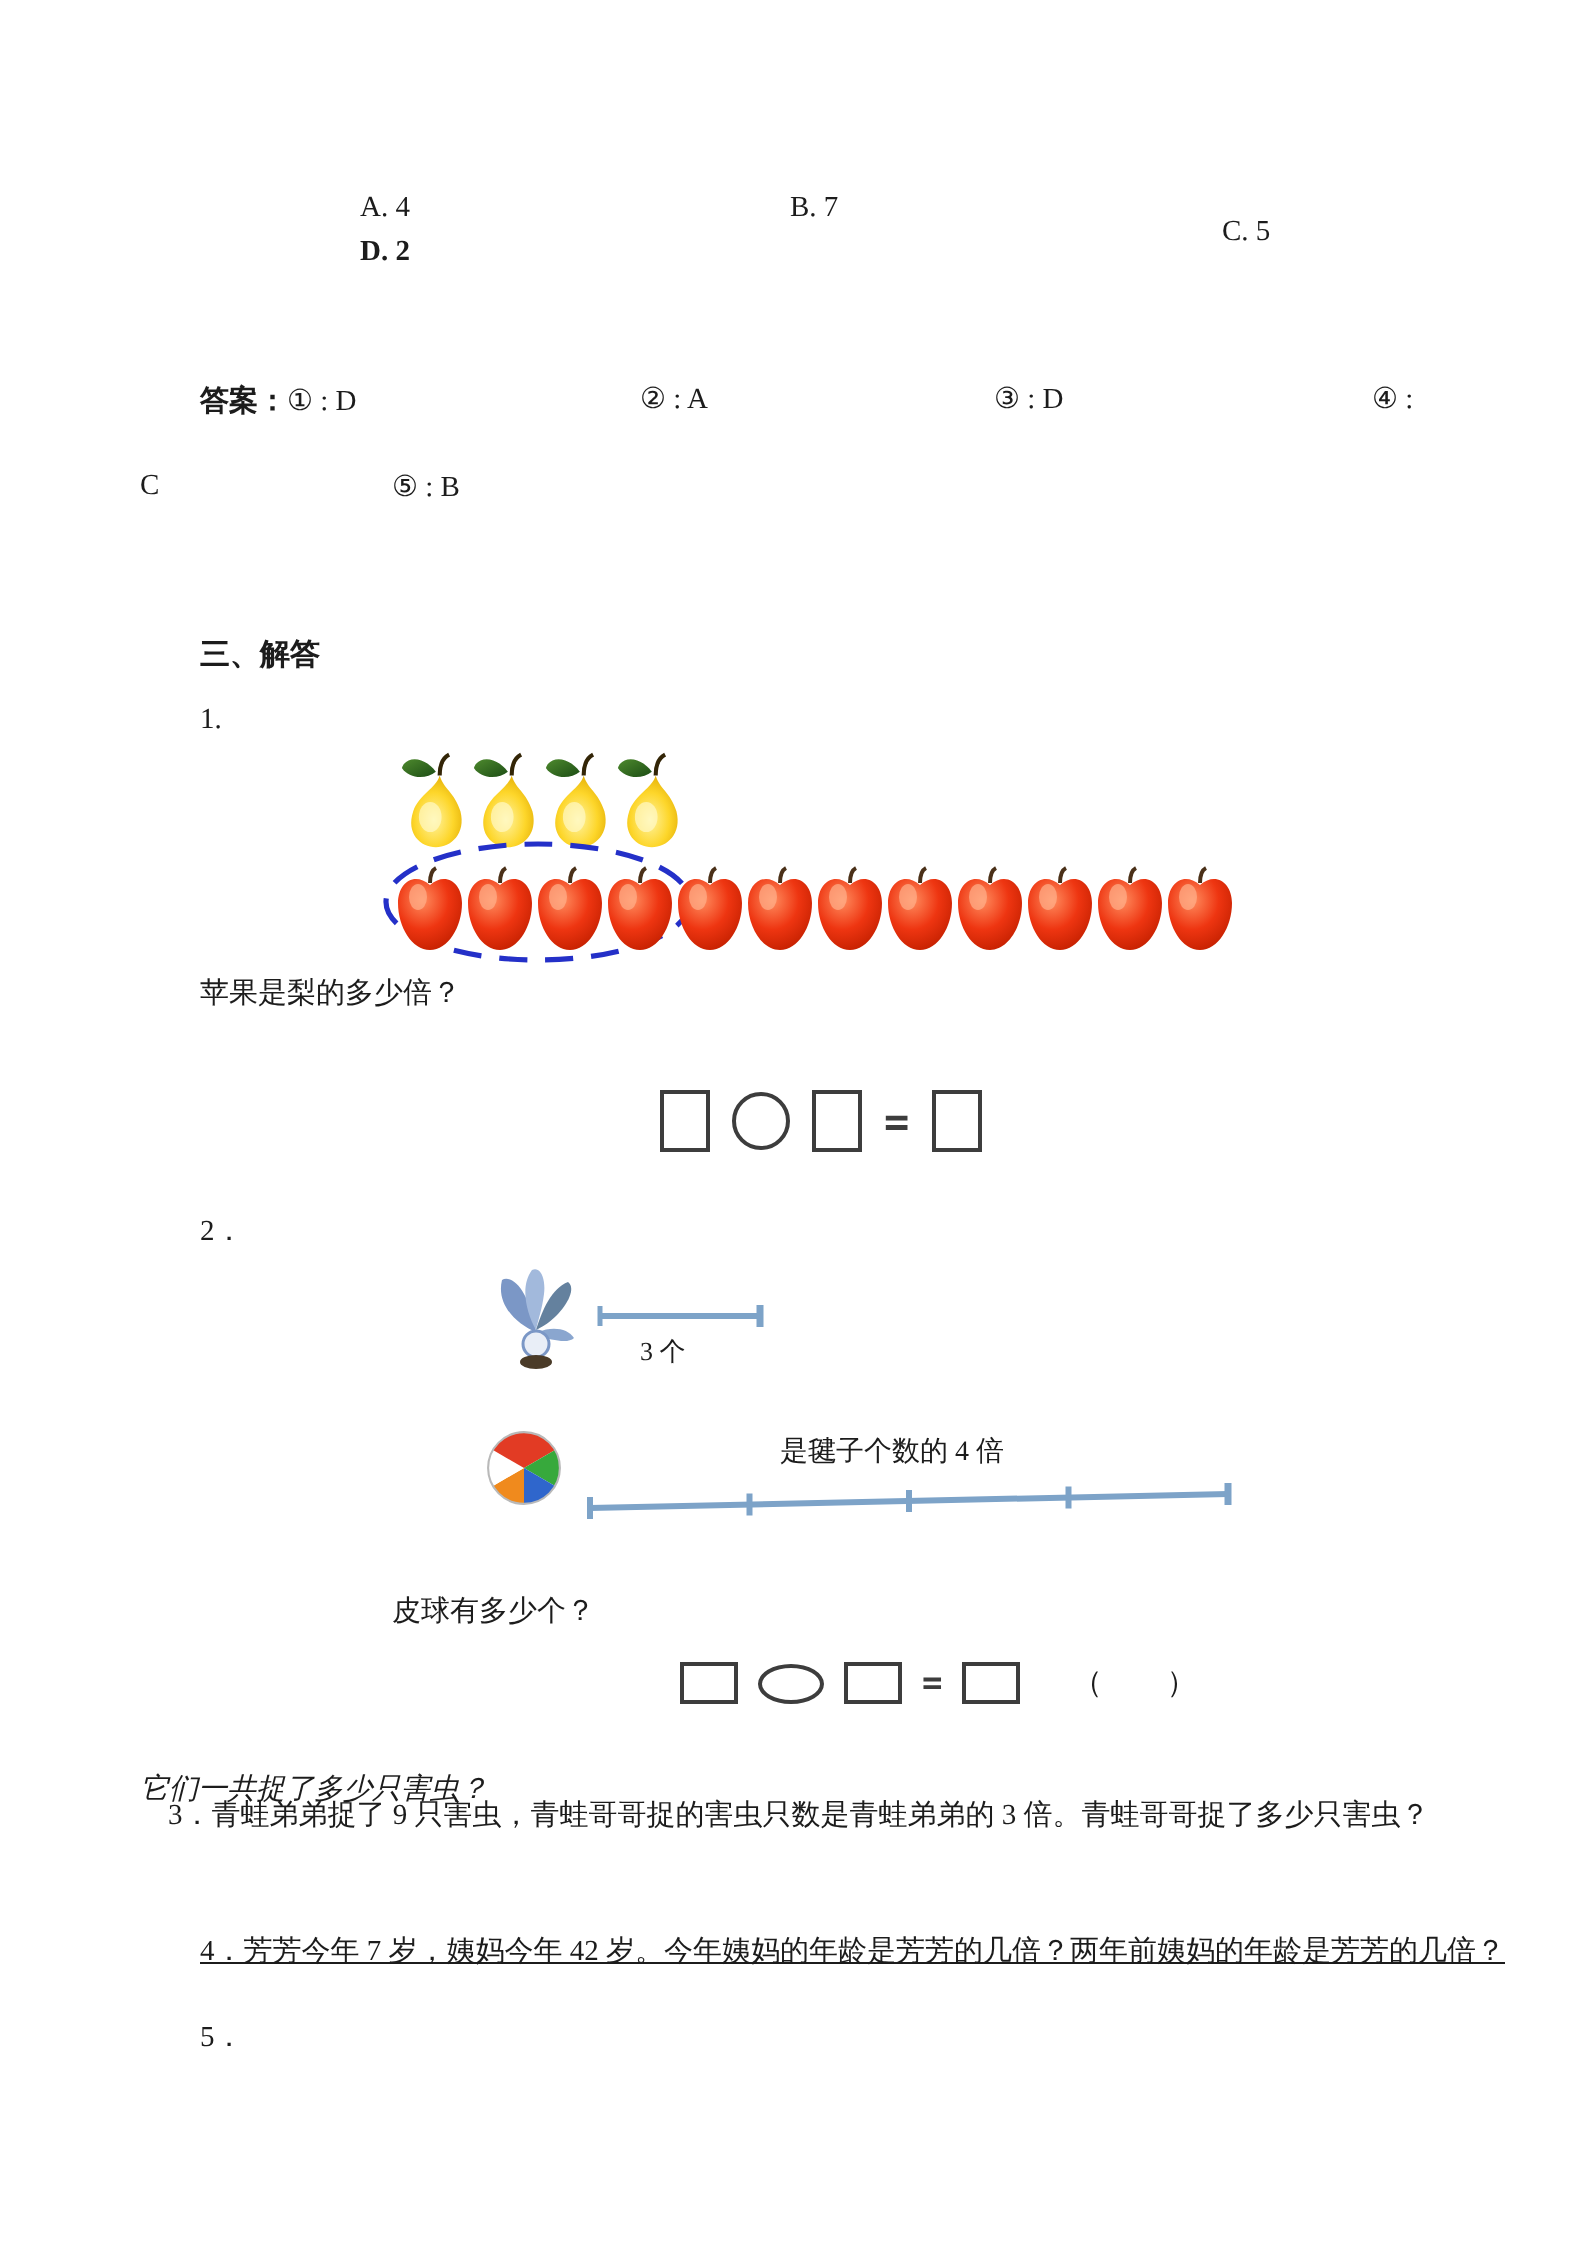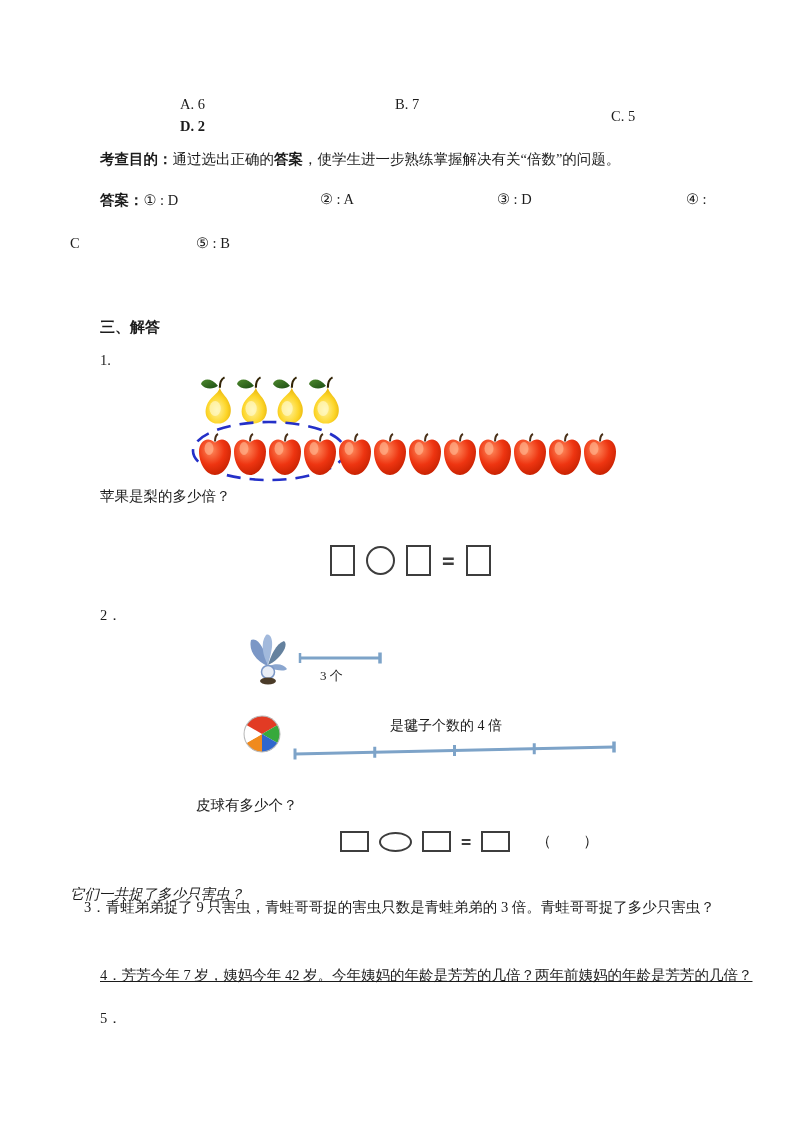--- a/index.html
+++ b/index.html
@@ -107,28 +107,25 @@
         <path d="M18 18 L32.7 9.5 A17 17 0 0 1 32.7 26.5 Z" fill="#37a93c"></path>
         <path d="M18 18 L32.7 26.5 A17 17 0 0 1 18 35 Z" fill="#2f66cc"></path>
         <path d="M18 18 L18 35 A17 17 0 0 1 3.3 26.5 Z" fill="#f08a1d"></path>
         <path d="M18 18 L3.3 26.5 A17 17 0 0 1 3.3 9.5 Z" fill="#ffffff"></path>
         <path d="M18 18 L3.3 9.5 A17 17 0 0 1 18 1 Z" fill="#e23b24"></path>
         <circle cx="18" cy="18" r="17" fill="none" stroke="#b9b9b9" stroke-width="1"></circle>
       </symbol>
     </defs>
   </svg>
 
-  <div class="abs opt-a">A. 6</div>
+  <div class="abs opt-a">A. 4</div>
   <div class="abs opt-b">B. 7</div>
   <div class="abs opt-c">C. 5</div>
   <div class="abs opt-d">D. 2</div>
 
-  <div class="abs purpose">
-    <span class="b">考查目的：</span><span>通过选出正确的</span><span class="b">答案</span><span>，使学生进一步熟练掌握解决有关“倍数”的问题。</span>
-  </div>
 
   <div class="abs ans-1">
     <span class="b">答案：</span><span>① : D</span>
   </div>
   <div class="abs ans-2">② : A</div>
   <div class="abs ans-3">③ : D</div>
   <div class="abs ans-4">④ :</div>
   <div class="abs ans-wrap">C</div>
   <div class="abs ans-5">⑤ : B</div>
 

